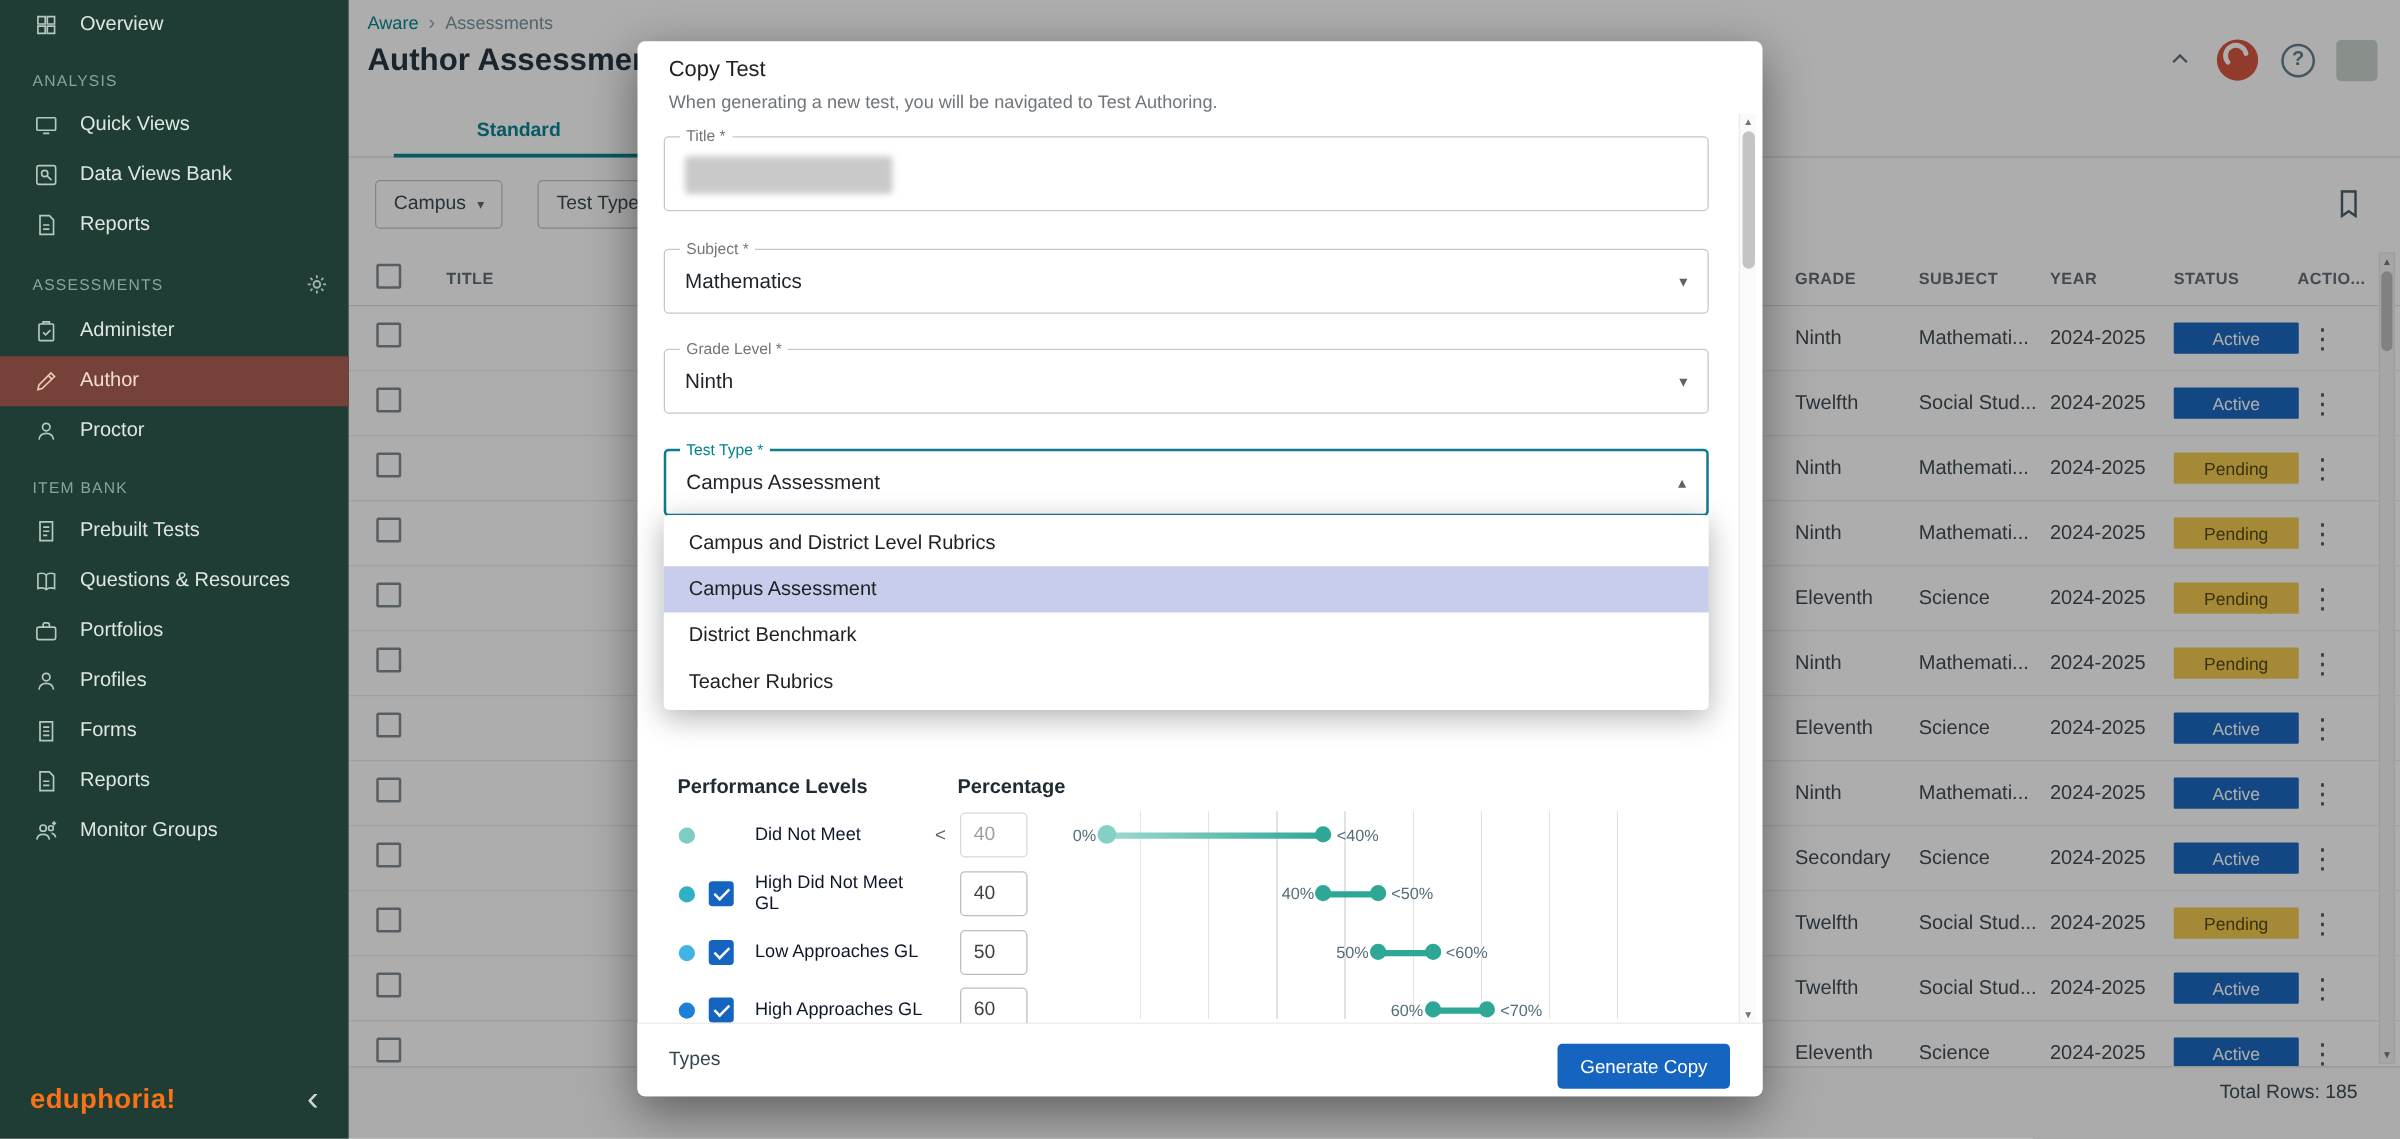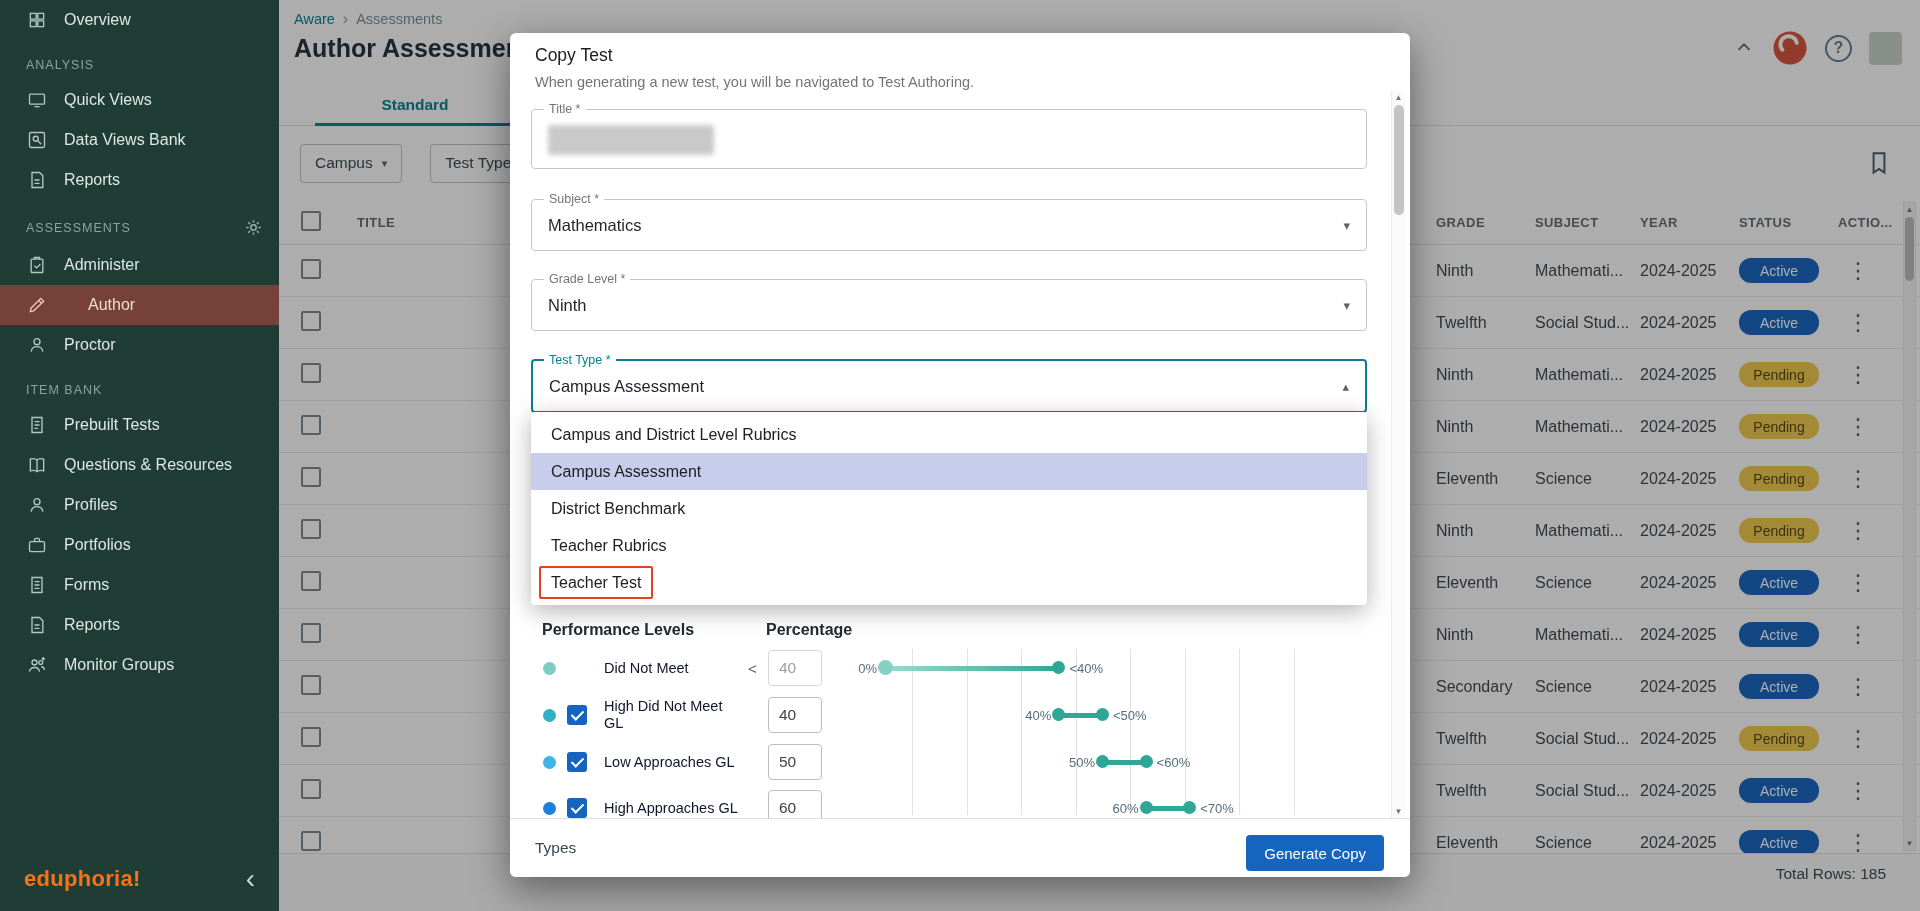--- a/index.html
+++ b/index.html
@@ -3,21 +3,21 @@
 <meta charset="utf-8">
 <style>
   * { margin:0; padding:0; box-sizing:border-box; }
   html,body { width:1920px; height:911px; overflow:hidden; font-family:"Liberation Sans", sans-serif; background:#fff; }
 
   
   .sidebar { position:fixed; left:0; top:0; width:279px; height:911px; background:#1f3c35; z-index:5; }
   .s-nav { }
   .s-item { display:flex; align-items:center; height:40px; padding:0 12px 0 26px; color:#dfe7e3; font-size:16px; cursor:pointer; }
   .s-item .s-icon { width:22px; height:22px; margin-right:16px; color:#b7c8c1; flex:none; display:flex; align-items:center; justify-content:center; }
-  .s-item.active { background:#754138; color:#f2ddd0;gap:24px; }
+  .s-item.active { background:#754138; color:#f2ddd0; }
   .s-item.active .s-icon { color:#e9c9b8; }
   .s-section { display:flex; align-items:center; justify-content:space-between; padding:18px 16px 8px 26px; color:#8ba49b; font-size:12.5px; letter-spacing:1px; }
   .s-gear { width:19px; height:19px; color:#9fb3ab; cursor:pointer; }
   .s-bottom { position:absolute; left:0; right:0; bottom:0; height:58px; display:flex; align-items:center; justify-content:space-between; padding:0 18px 6px 24px; }
   .s-logo { color:#f97316; font-size:22px; font-weight:bold; letter-spacing:.3px; }
   .s-collapse { color:#cfd9d4; font-size:28px; line-height:20px; cursor:pointer; padding:0 6px; }
 
   
   .main { position:absolute; left:279px; top:0; width:1641px; height:911px; background:#fff; }
   .topbar { position:relative; height:84px; }
@@ -39,21 +39,21 @@
   .filterbar { height:74px; position:relative; display:flex; align-items:center; padding-left:21px; gap:28px; }
   .filter-btn { height:39px; border:1px solid #c2c2c2; border-radius:4px; background:#fff; display:flex; align-items:center; padding:0 14px; font-size:15.5px; color:#37474f; cursor:pointer; gap:9px; }
   .filter-caret { font-size:11px; color:#5f6368; }
   .bookmark { position:absolute; right:28px; top:24px; width:26px; height:26px; color:#455a64; cursor:pointer; }
 
   .t-head, .t-row { display:grid; grid-template-columns:56px 1079px 99px 105px 99px 99px 80px; align-items:center; padding-left:22px; }
   .t-head { height:45px; border-bottom:1px solid #e0e0e0; }
   .t-head span { font-size:13px; font-weight:600; color:#5f6b76; letter-spacing:.4px; }
   .t-row { height:52px; border-bottom:1px solid #ececec; font-size:16px; color:#3c474f; cursor:pointer; }
   .t-check { width:20px; height:20px; border:2px solid #7b8790; border-radius:2px; background:#fff; cursor:pointer; }
-  .badge { width:80px; height:25px; border-radius:12px; font-size:14px; display:flex; align-items:center; justify-content:center; }
+  .badge { width:100px; height:25px; border-radius:1px; font-size:14px; display:flex; align-items:center; justify-content:center; }
   .badge.active { background:#1565c0; color:#fff; }
   .badge.pending { background:#f2c94c; color:#53430f; }
   .kebab { font-size:22px; color:#4b5b66; width:40px; text-align:center; cursor:pointer; letter-spacing:0; }
 
   .bottombar { position:absolute; left:0; right:0; bottom:0; height:58px; background:#fafafa; border-top:1px solid #e0e0e0; z-index:2; text-align:right; padding:11px 34px 0 0; font-size:15.5px; color:#37474f; }
 
   .main-scroll { position:absolute; right:4px; top:202px; bottom:60px; width:13px; background:#f4f4f4; border:1px solid #e8e8e8; z-index:3; }
   .main-thumb { position:absolute; left:1px; right:1px; top:14px; height:64px; background:#bdbdbd; border-radius:6px; }
   .scroll-arrow { position:absolute; left:0; right:0; text-align:center; font-size:8px; color:#757575; }
 
@@ -212,34 +212,34 @@
             <path d="M12 6c-2-1.8-5-2-8-1v14c3-1 6-.8 8 1 2-1.8 5-2 8-1V5c-3-1-6-.8-8 1z"></path>
             <path d="M12 6v14"></path>
           </svg>
         </span>
       <span class="s-label">Questions &amp; Resources</span>
     </div>
 
     <div class="s-item">
       <span class="s-icon">
           <svg width="20" height="20" viewBox="0 0 24 24" fill="none" stroke="currentColor" stroke-width="1.6">
+            <rect x="3" y="8" width="18" height="12" rx="2"></rect>
+            <path d="M9 8V6a2 2 0 012-2h2a2 2 0 012 2v2"></path>
+          </svg>
+        </span>
+      <span class="s-label">Portfolios</span>
+    </div>
+    <div class="s-item">
+      <span class="s-icon">
+          <svg width="20" height="20" viewBox="0 0 24 24" fill="none" stroke="currentColor" stroke-width="1.6">
             <circle cx="12" cy="8" r="3.6"></circle>
             <path d="M5 20c.5-4 3.5-6 7-6s6.5 2 7 6"></path>
           </svg>
         </span>
       <span class="s-label">Profiles</span>
-    </div>
-    <div class="s-item">
-      <span class="s-icon">
-          <svg width="20" height="20" viewBox="0 0 24 24" fill="none" stroke="currentColor" stroke-width="1.6">
-            <rect x="3" y="8" width="18" height="12" rx="2"></rect>
-            <path d="M9 8V6a2 2 0 012-2h2a2 2 0 012 2v2"></path>
-          </svg>
-        </span>
-      <span class="s-label">Portfolios</span>
     </div>
     <div class="s-item">
       <span class="s-icon">
           <svg width="20" height="20" viewBox="0 0 24 24" fill="none" stroke="currentColor" stroke-width="1.6">
             <path d="M6 3h12v18H6z"></path>
             <path d="M9 8h6M9 12h6M9 16h6"></path>
           </svg>
         </span>
       <span class="s-label">Forms</span>
     </div>
@@ -500,21 +500,20 @@
     <span class="flabel">Test Type *</span>
     <span class="fvalue">Campus Assessment</span>
     <span class="fcaret">▴</span>
   </div>
 
   <div class="menu">
     <div class="opt">Campus and District Level Rubrics</div>
     <div class="opt selected">Campus Assessment</div>
     <div class="opt">District Benchmark</div>
     <div class="opt">Teacher Rubrics</div>
-    <div class="opt"><span class="annot">Teacher Test</span></div>
   </div>
 
   <div class="perf">
     <span class="p-head" style="left:32px">Performance Levels</span>
     <span class="p-head" style="left:256px">Percentage</span>
     <div class="gridlines"></div>
 
     <div class="p-row" style="top:33px">
       <span class="p-dot" style="background: rgb(126, 205, 195);"></span>
       <span class="p-label">Did Not Meet</span>

